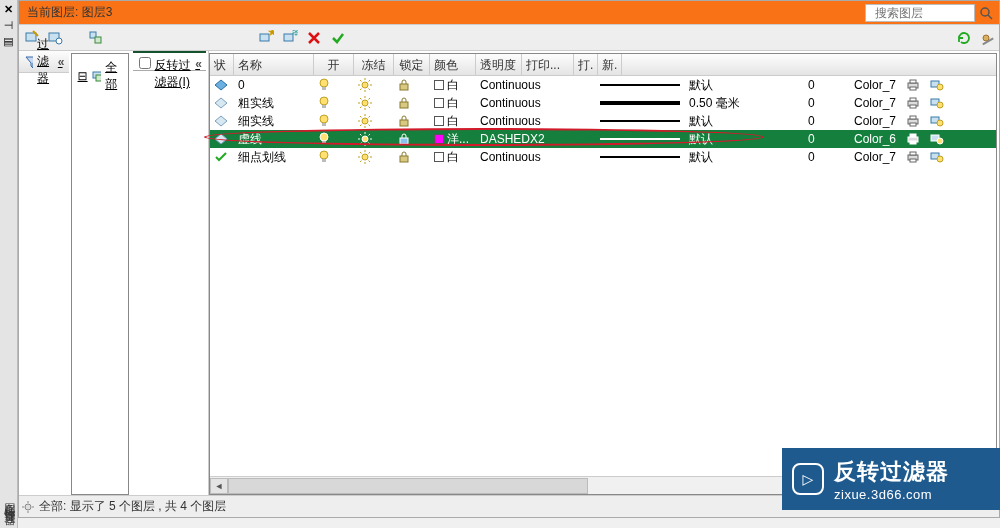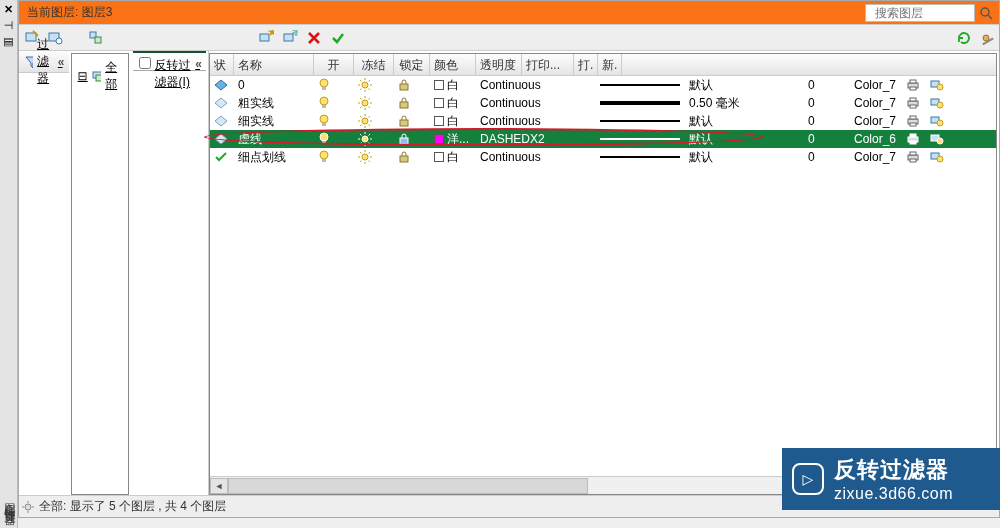--- a/index.html
+++ b/index.html
@@ -47,21 +47,21 @@
   .lwline.wht{background:#fff}
   svg{display:block}
   .hscroll{height:18px;background:#f0f0f0;border-top:1px solid #ccc;display:flex;align-items:center;}
   .hscroll .arr{width:18px;height:16px;background:#e4e4e4;border:1px solid #bbb;display:flex;align-items:center;justify-content:center;font-size:9px;color:#555}
   .hscroll .thumb{height:16px;background:#d8d8d8;border:1px solid #bbb;flex:0 0 360px;margin-left:0}
   .hscroll .track{flex:1}
   .watermark{position:absolute;right:0;bottom:18px;width:218px;height:62px;background:#1e5a8e;color:#fff;display:flex;align-items:center;padding:0 10px;gap:10px;}
   .watermark .logo{border:2px solid #fff;border-radius:8px;width:32px;height:32px;display:flex;align-items:center;justify-content:center;font-size:14px}
   .watermark .txt{display:flex;flex-direction:column;}
   .watermark .big{font-size:22px;font-weight:bold;letter-spacing:1px}
-  .watermark .sm{font-size:16px;letter-spacing:0.5px}
+  .watermark .sm{font-size:13px;letter-spacing:0.5px}
   input[type=checkbox]{width:12px;height:12px}
 </style>
 </head>
 <body>
 
 <div class="leftstrip">
   <div class="x">✕</div>
   <div class="ic">⊣</div>
   <div class="ic">▤</div>
   <div class="vlabel">图层特性管理器</div>

